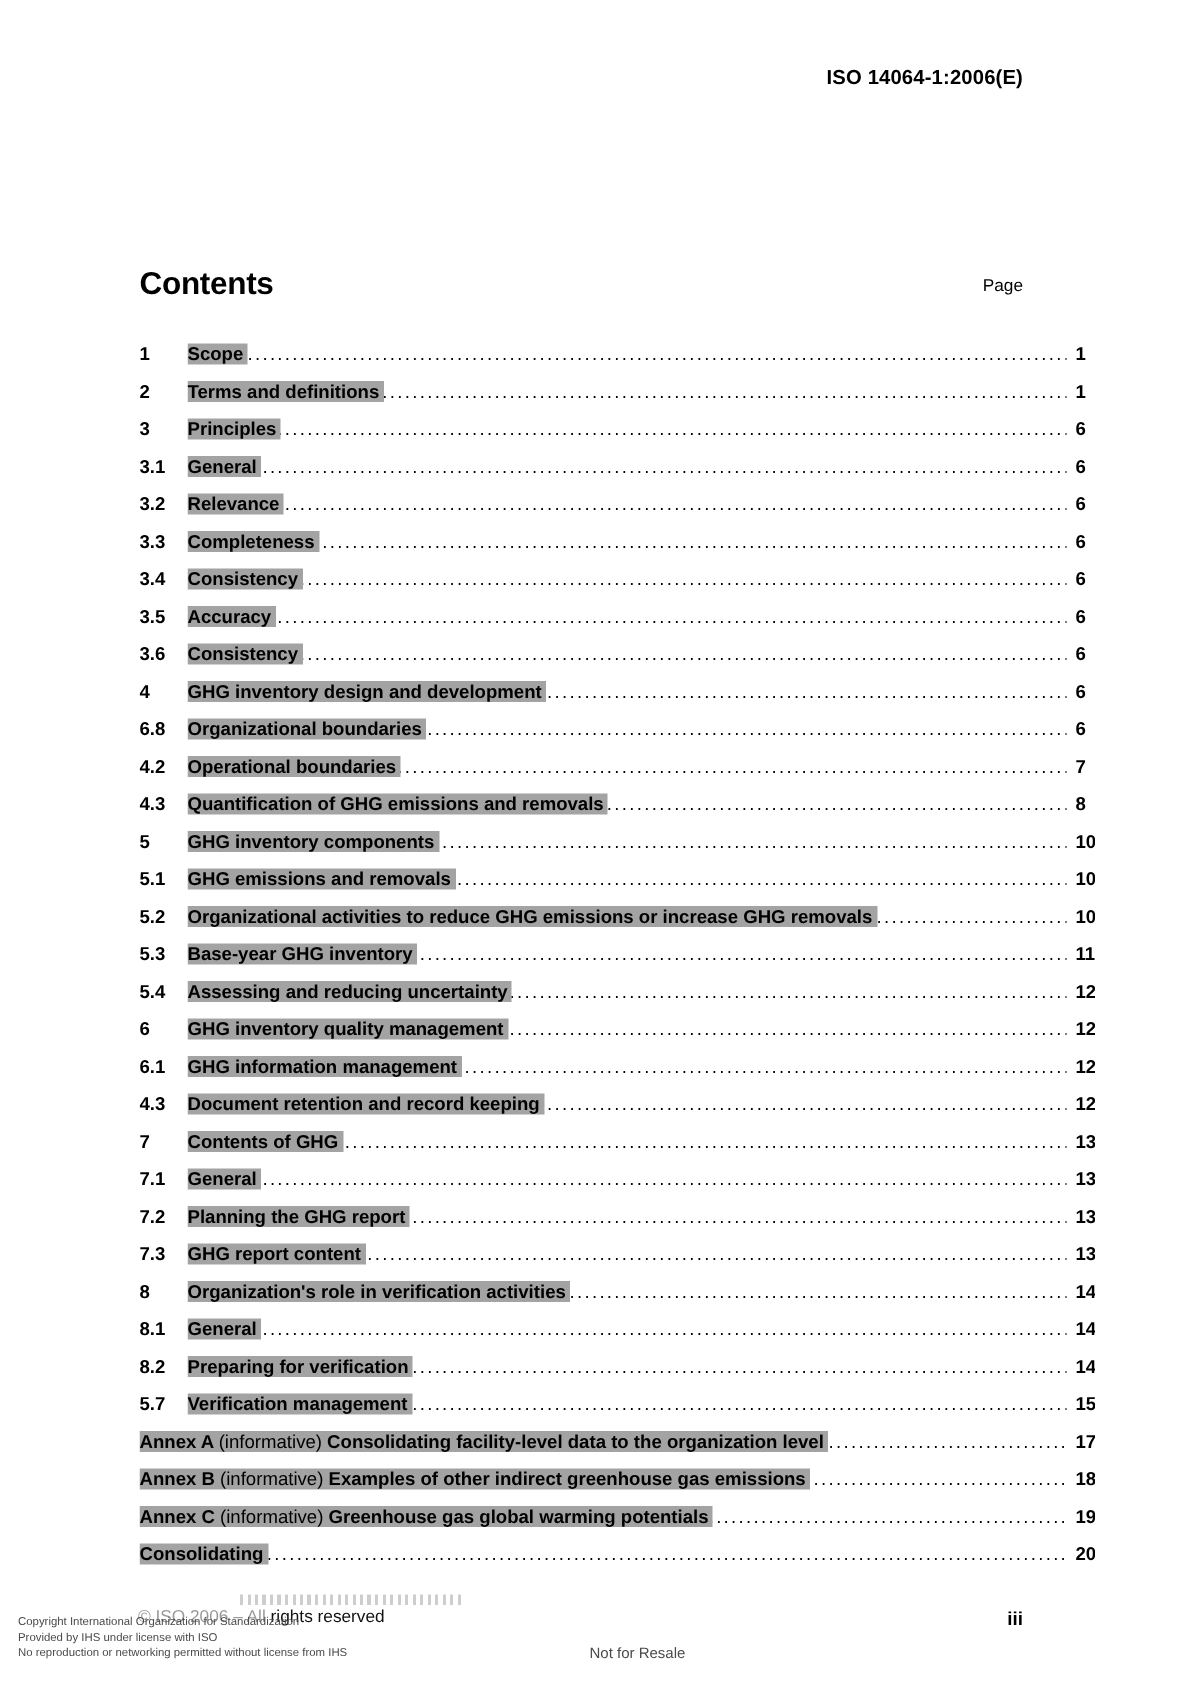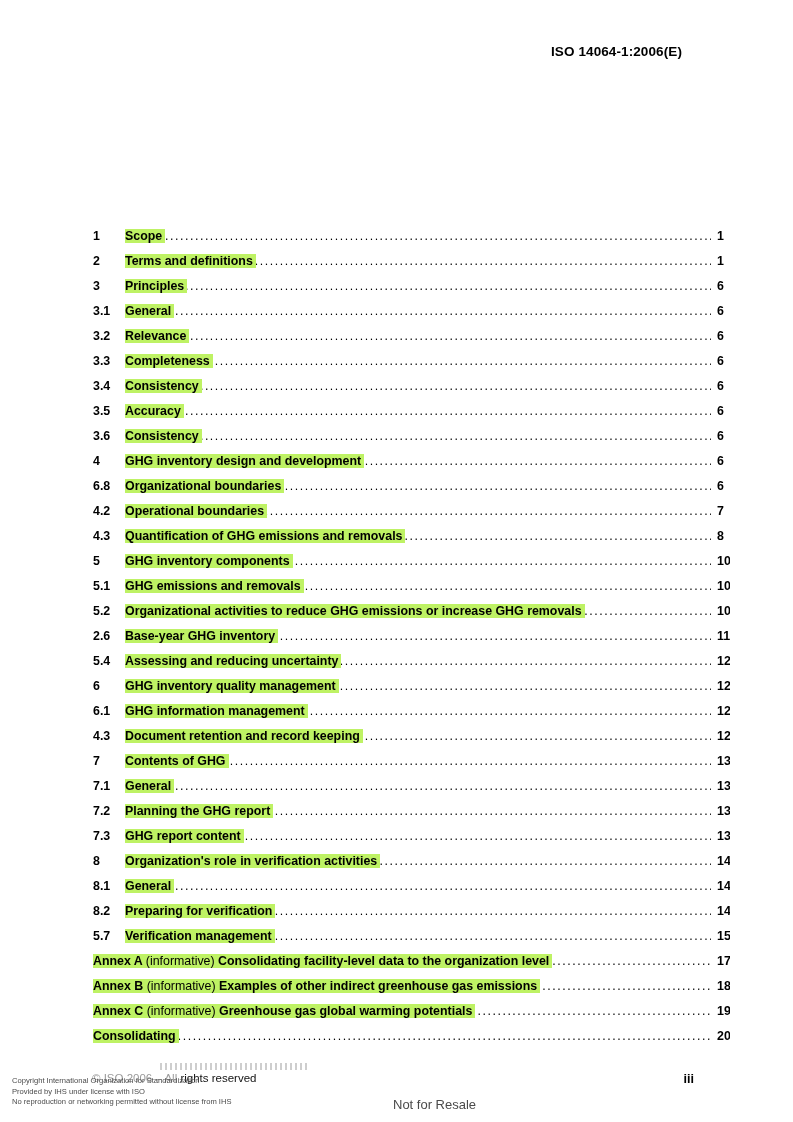--- a/index.html
+++ b/index.html
@@ -82,21 +82,21 @@
     left: 32px;
     top: 0;
     right: 0;
     height: 25px;
     overflow: hidden;
   }
   .toc-annex .toc-body {
     left: 0;
   }
   .toc-text {
-    background: #bef264;
+    background: #a3a3a3;
     padding-right: 3px;
     position: relative;
     z-index: 2;
     text-align: right;
   }
   .annex-note {
     font-weight: normal;
   }
   .leader {
     position: absolute;
@@ -139,59 +139,63 @@
     font-size: 11.5px;
     font-weight: normal;
     color: #9a9a9a;
     white-space: nowrap;
   }
   .iso-copyright .cr-tail {
     color: #111111;
   }
   .folio {
     position: absolute;
-    right: 36px;
+    right: 48px;
     top: 1072px;
     font-size: 12.5px;
     font-weight: bold;
   }
   .ihs-stamp {
     position: absolute;
     left: 12px;
     top: 1076px;
     font-size: 7.6px;
     line-height: 10.5px;
     color: #4a4a4a;
     white-space: nowrap;
   }
   .ihs-resale {
     position: absolute;
     left: 393px;
     top: 1097px;
-    font-size: 13px;
+    font-size: 10px;
     color: #4a4a4a;
     white-space: nowrap;
   }
   .stamp-smudge {
     position: absolute;
     left: 160px;
     top: 1063px;
     width: 150px;
     height: 7px;
     background: repeating-linear-gradient(to right, #bdbdbd 0 2px, transparent 2px 5px);
     opacity: 0.75;
   }
 </style>
 </head>
 <body>
 
 <div class="page">
 
   <div class="doc-header">ISO 14064-1:2006(E)</div>
 
+  <div class="title-row">
+    <div class="contents-title">Contents</div>
+    <div class="page-label">Page</div>
+  </div>
 
   <div class="toc">
       <div class="toc-row">
         <span class="toc-num">1</span>
         <span class="toc-body"><span class="leader">...........................................................................................................................................................................................................................</span><span class="toc-text">Scope</span><span class="leader-mask"></span><span class="toc-page">1</span></span>
       </div>
       <div class="toc-row">
         <span class="toc-num">2</span>
         <span class="toc-body"><span class="leader">...........................................................................................................................................................................................................................</span><span class="toc-text">Terms and definitions</span><span class="leader-mask"></span><span class="toc-page">1</span></span>
       </div>
@@ -245,21 +249,21 @@
       </div>
       <div class="toc-row">
         <span class="toc-num">5.1</span>
         <span class="toc-body"><span class="leader">...........................................................................................................................................................................................................................</span><span class="toc-text">GHG emissions and removals</span><span class="leader-mask"></span><span class="toc-page">10</span></span>
       </div>
       <div class="toc-row">
         <span class="toc-num">5.2</span>
         <span class="toc-body"><span class="leader">...........................................................................................................................................................................................................................</span><span class="toc-text">Organizational activities to reduce GHG emissions or increase GHG removals</span><span class="leader-mask"></span><span class="toc-page">10</span></span>
       </div>
       <div class="toc-row">
-        <span class="toc-num">2.6</span>
+        <span class="toc-num">5.3</span>
         <span class="toc-body"><span class="leader">...........................................................................................................................................................................................................................</span><span class="toc-text">Base-year GHG inventory</span><span class="leader-mask"></span><span class="toc-page">11</span></span>
       </div>
       <div class="toc-row">
         <span class="toc-num">5.4</span>
         <span class="toc-body"><span class="leader">...........................................................................................................................................................................................................................</span><span class="toc-text">Assessing and reducing uncertainty</span><span class="leader-mask"></span><span class="toc-page">12</span></span>
       </div>
       <div class="toc-row">
         <span class="toc-num">6</span>
         <span class="toc-body"><span class="leader">...........................................................................................................................................................................................................................</span><span class="toc-text">GHG inventory quality management</span><span class="leader-mask"></span><span class="toc-page">12</span></span>
       </div>

